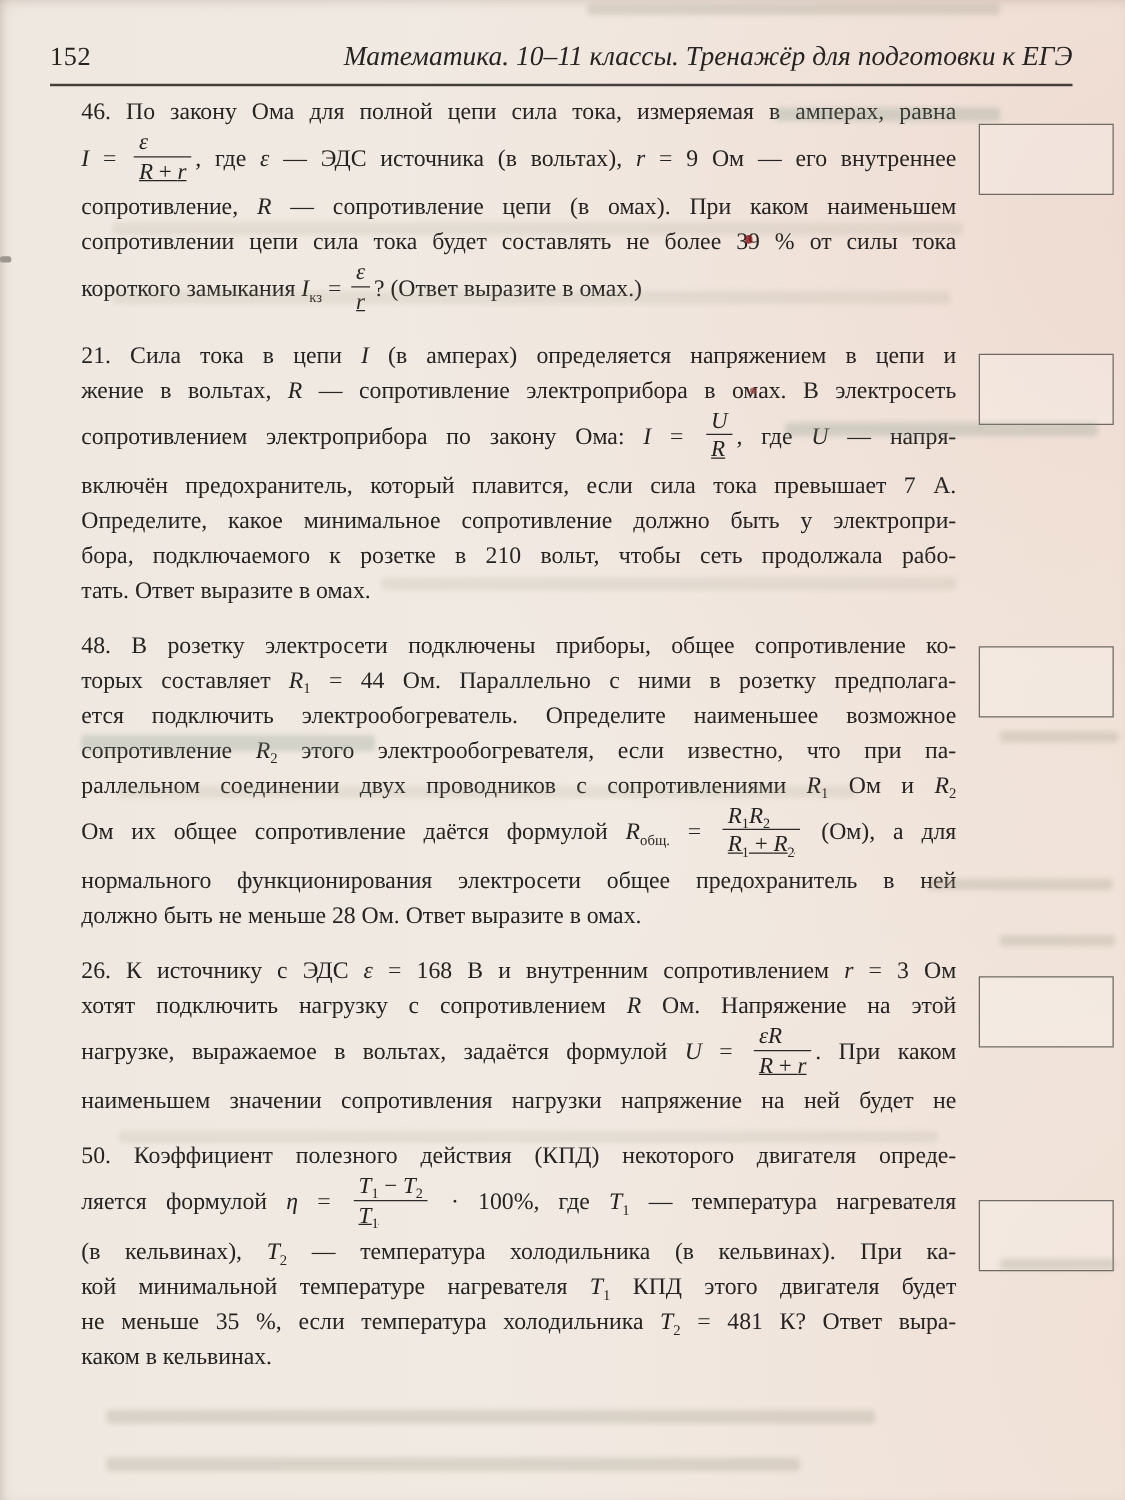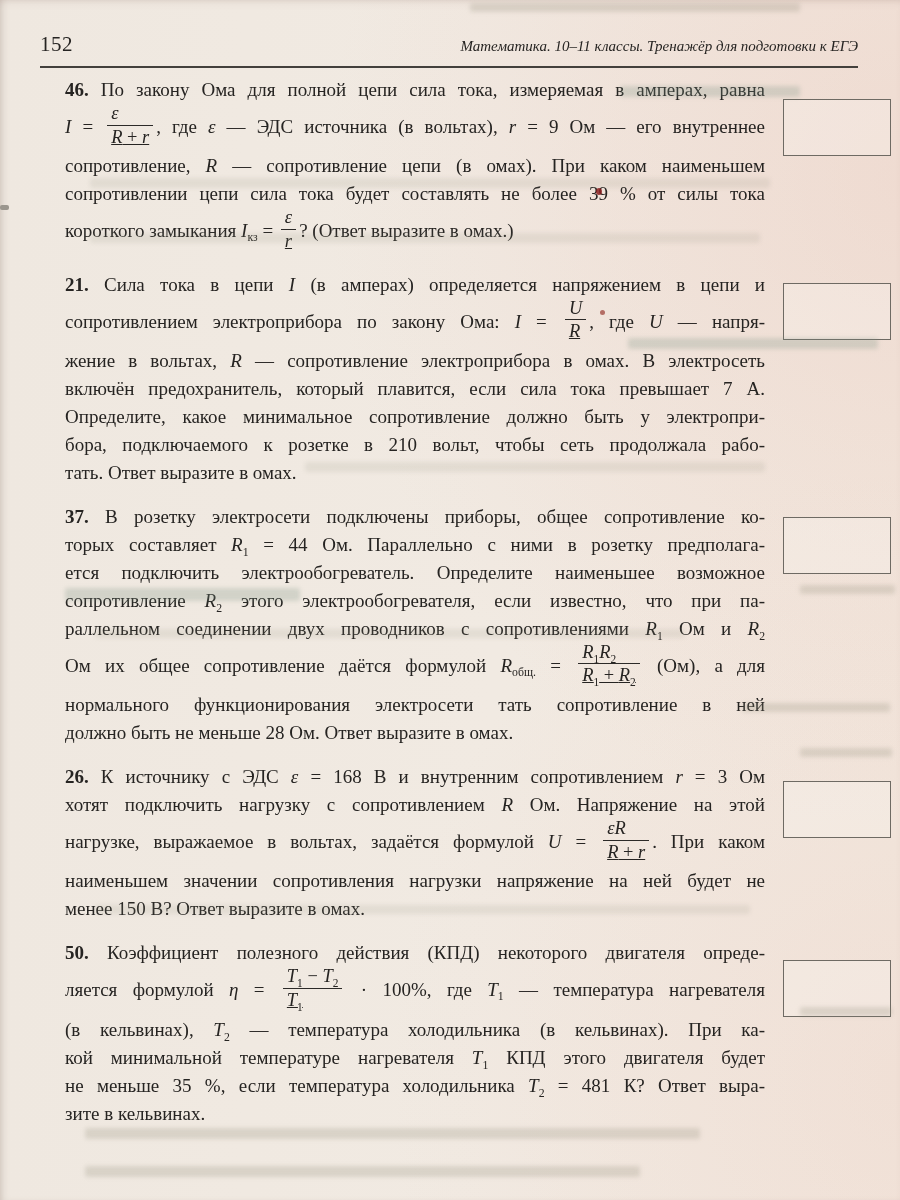--- a/index.html
+++ b/index.html
@@ -11,30 +11,30 @@
       radial-gradient(ellipse at 100% 90%, rgba(235,200,190,0.25), rgba(235,200,190,0) 40%),
       linear-gradient(90deg,#efe8e0 0%, #f1eae2 55%, #f2e8de 100%);
     box-shadow:inset 6px 0 10px -6px rgba(120,100,90,.35), inset 0 6px 10px -6px rgba(150,120,110,.25);
   }
   .header{
     position:absolute;left:40px;right:42px;top:32px;
     display:flex;justify-content:space-between;align-items:baseline;
     border-bottom:2px solid #43403c;padding-bottom:9px;
   }
   .page-number{font-size:21px;letter-spacing:.5px;}
-  .header-title{font-style:italic;font-size:15px;}
+  .header-title{font-style:italic;font-size:22px;}
   .content{position:absolute;left:65px;top:76px;width:700px;}
   .problem{margin-bottom:16px;}
   .line{
     text-align:justify;text-align-last:justify;
     font-size:19px;line-height:28px;white-space:normal;
   }
   .line.last{text-align-last:left;}
   .line.has-frac{margin:2px 0;}
-  b{font-weight:bold;}
+  b{font-weight:normal;}
   i.v{font-style:italic;}
   sub{font-size:0.62em;font-style:normal;line-height:0;letter-spacing:0;}
   .frac{
     display:inline-block;vertical-align:middle;text-align:center;
     font-size:0.97em;line-height:1.12;margin:0 3px;transform:translateY(-3px);
   }
   .frac .num{display:block;border-bottom:1.4px solid #2c2a28;padding:0 4px 1px;}
   .frac .den{display:block;padding:1px 4px 0;text-decoration:underline;}
   .answer-box{
     position:absolute;left:783px;width:106px;height:55px;
@@ -58,51 +58,50 @@
   <div class="content">
       <div class="problem">
         <div class="line"><b>46.</b> По закону Ома для полной цепи сила тока, измеряемая в амперах, равна</div>
         <div class="line has-frac"><i class="v">I</i> = <span class="frac"><span class="num"><i class="v">ε</i></span><span class="den"><i class="v">R</i> + <i class="v">r</i></span></span>, где <i class="v">ε</i> — ЭДС источника (в вольтах), <i class="v">r</i> = 9 Ом — его внутреннее</div>
         <div class="line">сопротивление, <i class="v">R</i> — сопротивление цепи (в омах). При каком наименьшем</div>
         <div class="line">сопротивлении цепи сила тока будет составлять не более 39 % от силы тока</div>
         <div class="line last has-frac">короткого замыкания <i class="v">I</i><sub>кз</sub> = <span class="frac"><span class="num"><i class="v">ε</i></span><span class="den"><i class="v">r</i></span></span>? (Ответ выразите в омах.)</div>
       </div>
       <div class="problem">
         <div class="line"><b>21.</b> Сила тока в цепи <i class="v">I</i> (в амперах) определяется напряжением в цепи и</div>
+        <div class="line">жение в вольтах, <i class="v">R</i> — сопротивление электроприбора в омах. В электросеть</div>
         <div class="line has-frac">сопротивлением электроприбора по закону Ома: <i class="v">I</i> = <span class="frac"><span class="num"><i class="v">U</i></span><span class="den"><i class="v">R</i></span></span>, где <i class="v">U</i> — напря-</div>
-        <div class="line">жение в вольтах, <i class="v">R</i> — сопротивление электроприбора в омах. В электросеть</div>
         <div class="line">включён предохранитель, который плавится, если сила тока превышает 7 А.</div>
         <div class="line">Определите, какое минимальное сопротивление должно быть у электропри-</div>
         <div class="line">бора, подключаемого к розетке в 210 вольт, чтобы сеть продолжала рабо-</div>
         <div class="line last">тать. Ответ выразите в омах.</div>
       </div>
       <div class="problem">
-        <div class="line"><b>37.</b> В розетку электросети подключены приборы, общее сопротивление ко-</div>
+        <div class="line"><b>48.</b> В розетку электросети подключены приборы, общее сопротивление ко-</div>
         <div class="line">торых составляет <i class="v">R</i><sub>1</sub> = 44 Ом. Параллельно с ними в розетку предполага-</div>
         <div class="line">ется подключить электрообогреватель. Определите наименьшее возможное</div>
         <div class="line">сопротивление <i class="v">R</i><sub>2</sub> этого электрообогревателя, если известно, что при па-</div>
         <div class="line">раллельном соединении двух проводников с сопротивлениями <i class="v">R</i><sub>1</sub> Ом и <i class="v">R</i><sub>2</sub></div>
         <div class="line has-frac">Ом их общее сопротивление даётся формулой <i class="v">R</i><sub>общ.</sub> = <span class="frac"><span class="num"><i class="v">R</i><sub>1</sub><i class="v">R</i><sub>2</sub></span><span class="den"><i class="v">R</i><sub>1</sub> + <i class="v">R</i><sub>2</sub></span></span> (Ом), а для</div>
-        <div class="line">нормального функционирования электросети тать сопротивление в ней</div>
+        <div class="line">нормального функционирования электросети общее предохранитель в ней</div>
         <div class="line last">должно быть не меньше 28 Ом. Ответ выразите в омах.</div>
       </div>
       <div class="problem">
         <div class="line"><b>26.</b> К источнику с ЭДС <i class="v">ε</i> = 168 В и внутренним сопротивлением <i class="v">r</i> = 3 Ом</div>
         <div class="line">хотят подключить нагрузку с сопротивлением <i class="v">R</i> Ом. Напряжение на этой</div>
         <div class="line has-frac">нагрузке, выражаемое в вольтах, задаётся формулой <i class="v">U</i> = <span class="frac"><span class="num"><i class="v">ε</i><i class="v">R</i></span><span class="den"><i class="v">R</i> + <i class="v">r</i></span></span>. При каком</div>
         <div class="line">наименьшем значении сопротивления нагрузки напряжение на ней будет не</div>
-        <div class="line last">менее 150 В? Ответ выразите в омах.</div>
       </div>
       <div class="problem">
         <div class="line"><b>50.</b> Коэффициент полезного действия (КПД) некоторого двигателя опреде-</div>
         <div class="line has-frac">ляется формулой <i class="v">η</i> = <span class="frac"><span class="num"><i class="v">T</i><sub>1</sub> − <i class="v">T</i><sub>2</sub></span><span class="den"><i class="v">T</i><sub>1</sub></span></span> · 100%, где <i class="v">T</i><sub>1</sub> — температура нагревателя</div>
         <div class="line">(в кельвинах), <i class="v">T</i><sub>2</sub> — температура холодильника (в кельвинах). При ка-</div>
         <div class="line">кой минимальной температуре нагревателя <i class="v">T</i><sub>1</sub> КПД этого двигателя будет</div>
         <div class="line">не меньше 35 %, если температура холодильника <i class="v">T</i><sub>2</sub> = 481 К? Ответ выра-</div>
-        <div class="line last">зите в кельвинах.</div>
+        <div class="line last">каком в кельвинах.</div>
       </div>
     </div>
 
   <div class="answer-box" style="top:99px"></div>
   <div class="answer-box" style="top:283px"></div>
   <div class="answer-box" style="top:517px"></div>
   <div class="answer-box" style="top:781px"></div>
   <div class="answer-box" style="top:960px"></div>
 
   <div class="ghost" style="left:470px;top:3px;width:330px;height:9px"></div>

